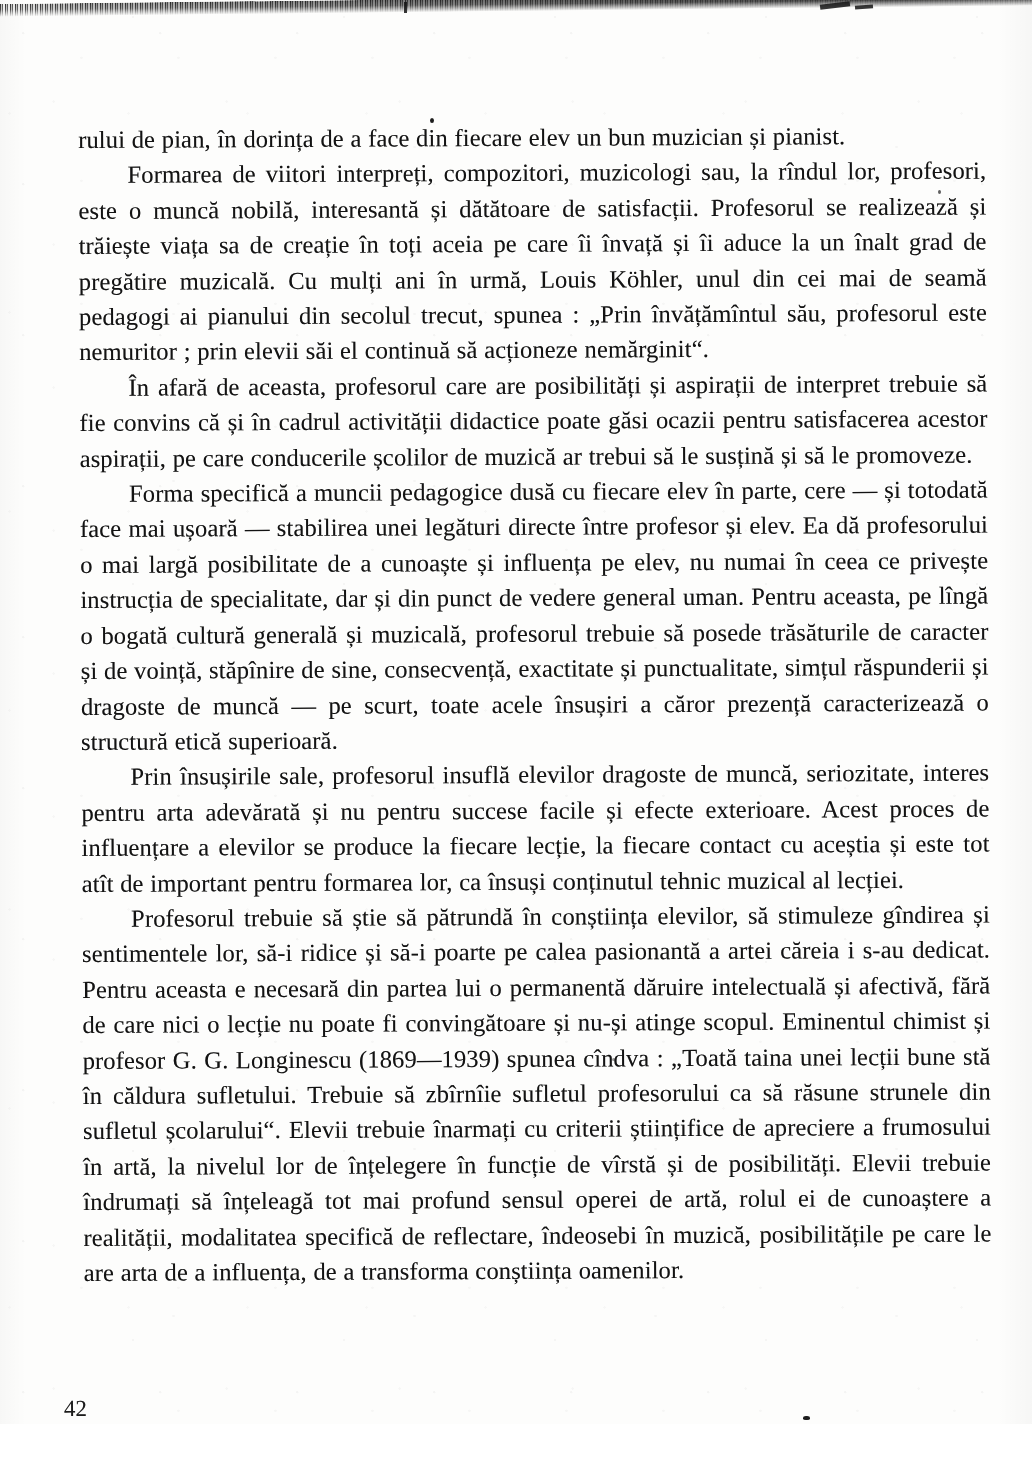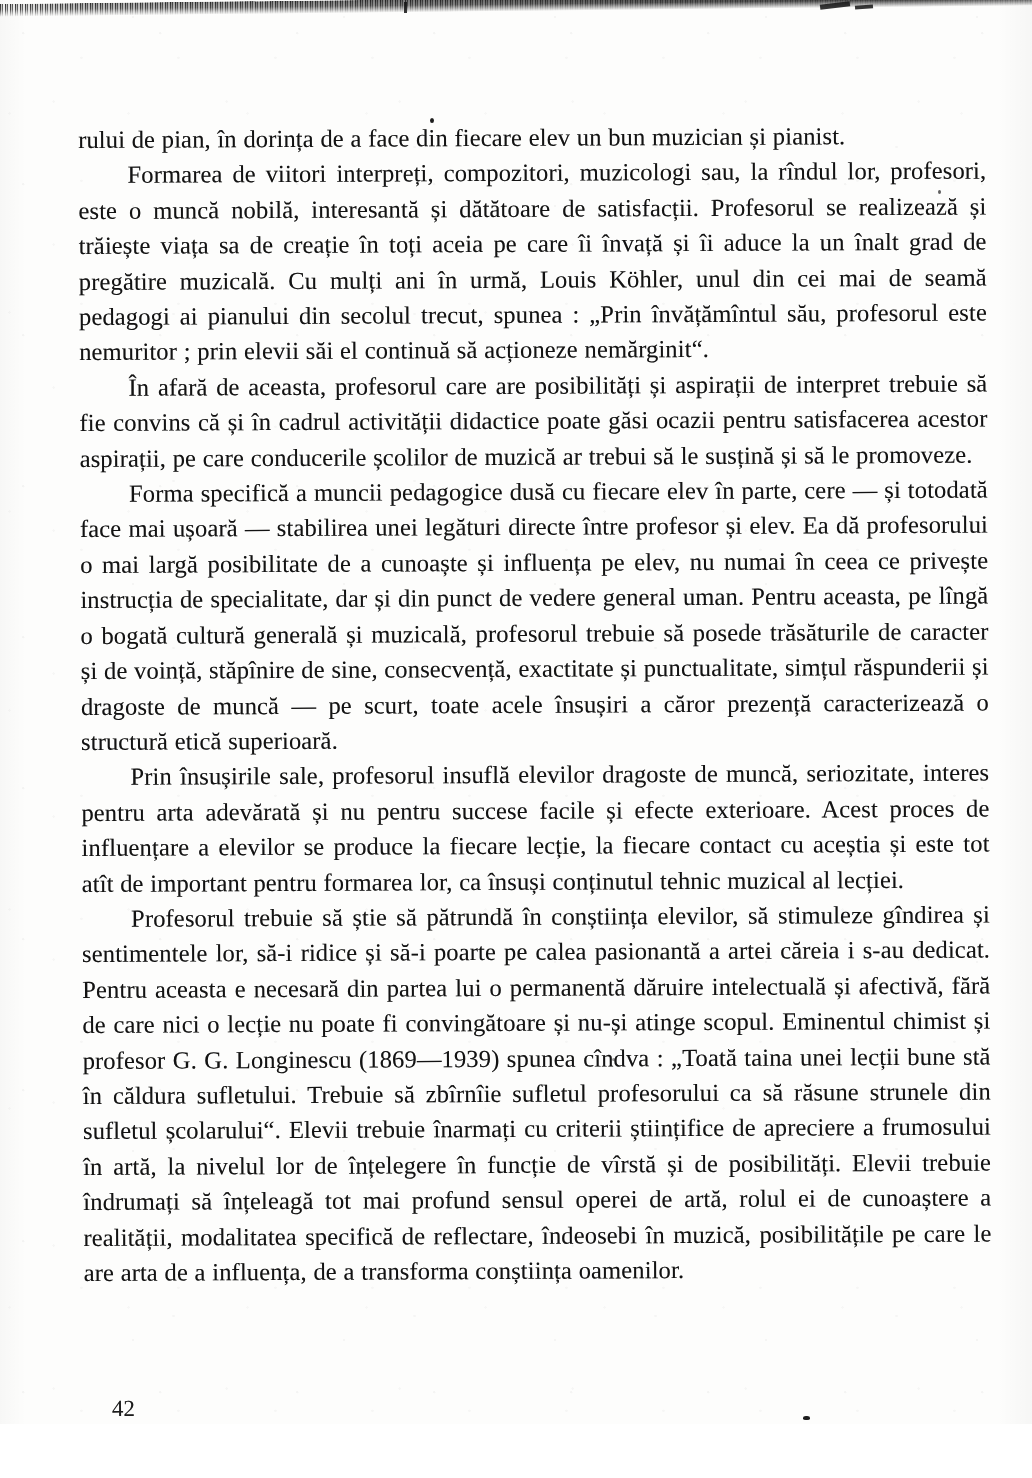--- a/index.html
+++ b/index.html
@@ -98,21 +98,20 @@
   
   .folio {
     position: absolute;
     left: 64px;
     top: 1396px;
     font-size: 23px;
     line-height: 26px;
     color: #1b1b1b;
     transform: rotate(-0.6deg);
     text-shadow: 0 0 .5px rgba(0,0,0,.3);
-    margin-left: 48px;
   }
 
   
   .speck {
     position: absolute;
     background: #1d1d1d;
     border-radius: 40%;
     pointer-events: none;
   }
   .speck.s1 { left: 430px; top: 118px;  width: 4px;  height: 5px; border-radius: 50%; }

